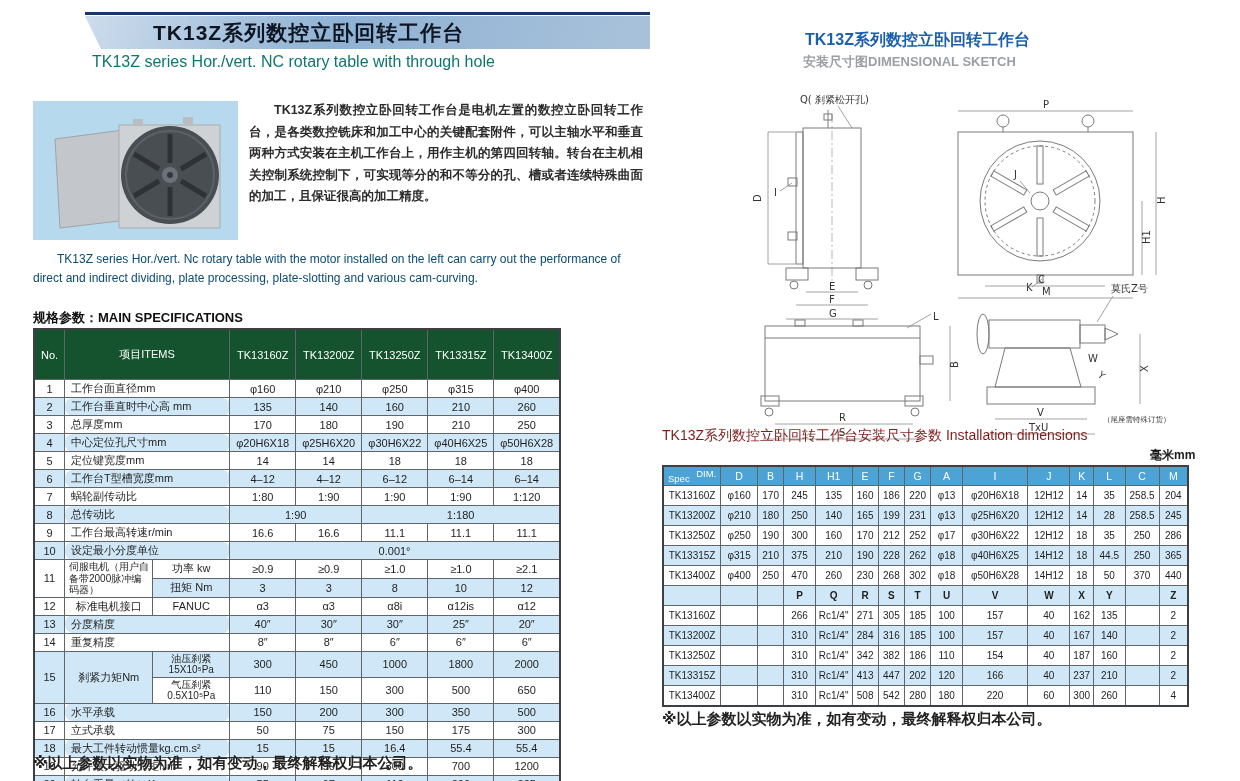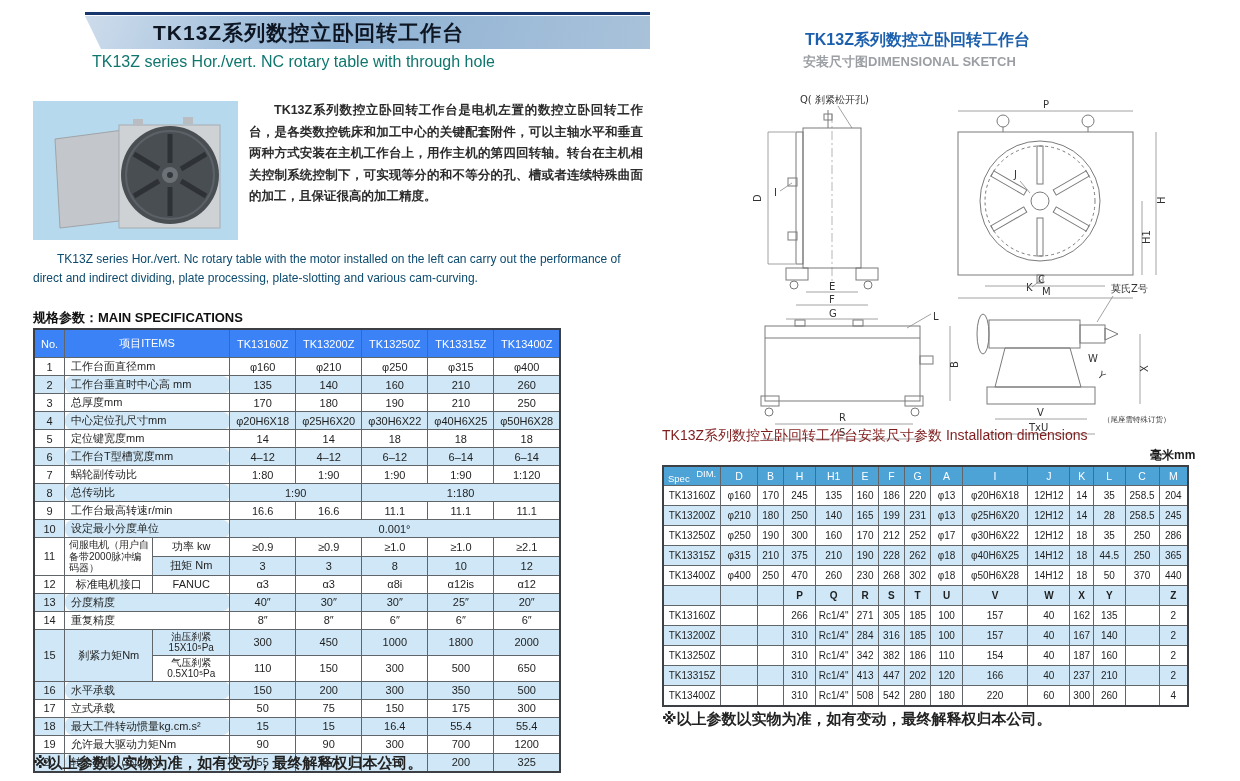--- a/index.html
+++ b/index.html
@@ -25,21 +25,21 @@
   
   .spec-title{position:absolute;left:33px;top:309px;font-size:13px;font-weight:bold;color:#101010;}
   .r-title{position:absolute;left:805px;top:30px;font-size:16px;font-weight:bold;color:#1b5fad;}
   .r-sub{position:absolute;left:803px;top:53px;font-size:13px;font-weight:bold;color:#9b9fa3;}
   .dim-title{position:absolute;left:662px;top:427px;font-size:14px;color:#7f1d1d;}
   .dim-unit{position:absolute;left:1150px;top:447px;font-size:12px;font-weight:bold;color:#1c1c1c;}
 
   
   table{border-collapse:collapse;table-layout:fixed;}
   #spec-table{position:absolute;left:33px;top:328px;width:528px;border:2px solid #3c4045;}
-  #spec-table th{background:#3b82f6;color:#fff;font-weight:normal;font-size:11px;padding:6px 1px;border:1px solid #60656a;}
+  #spec-table th{background:#14532d;color:#fff;font-weight:normal;font-size:11px;padding:17px 1px;border:1px solid #60656a;}
   #spec-table td{font-size:11px;color:#1f1f1f;text-align:center;padding:1px 2px;border:1px solid #60656a;height:15px;vertical-align:middle;}
   #spec-table tbody tr:nth-child(even){background:#cfe7f6;}
   #spec-table td.lbl{text-align:left;padding-left:6px;border-radius:8px;}
   #spec-table td.sm{font-size:10px;line-height:1.15;}
   #spec-table td.lbl.sm{padding-left:4px;}
 
   #dim-table{position:absolute;left:662px;top:465px;width:527px;border:2px solid #3c4045;}
   #dim-table th{background:#4da2d6;color:#fff;font-weight:normal;font-size:10.5px;padding:3px 0;border:1px solid #60656a;}
   #dim-table td{font-size:10px;color:#1f1f1f;text-align:center;padding:2px 1px;border:1px solid #60656a;height:15px;vertical-align:middle;}
   #dim-table tbody tr:nth-child(even){background:#cfe7f6;}

